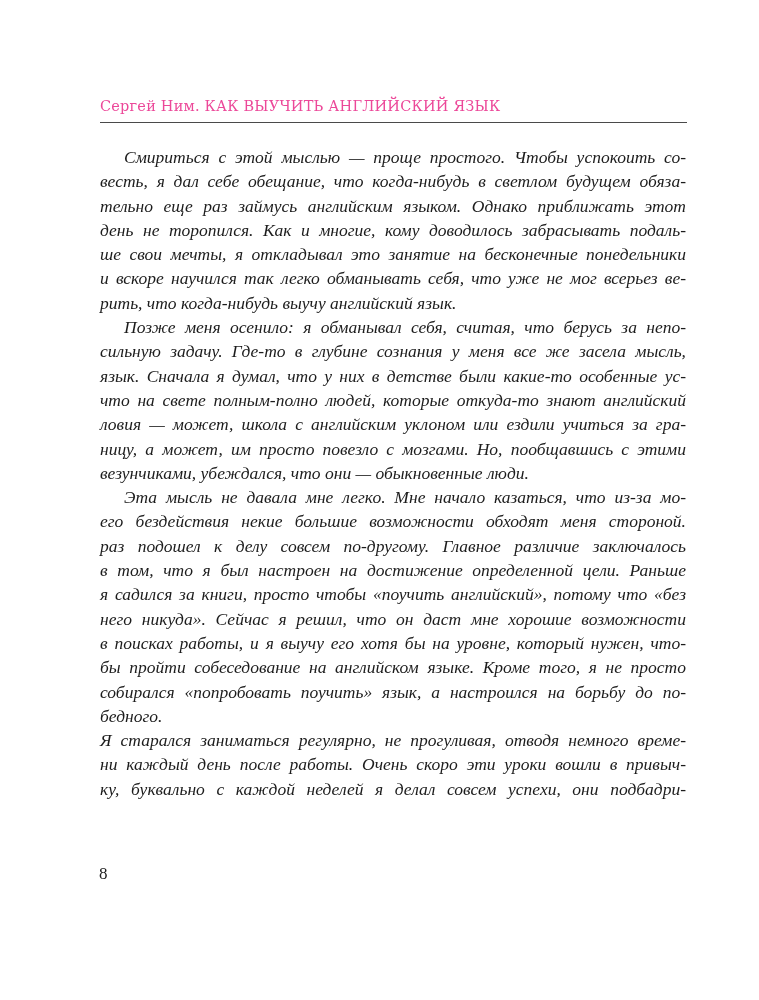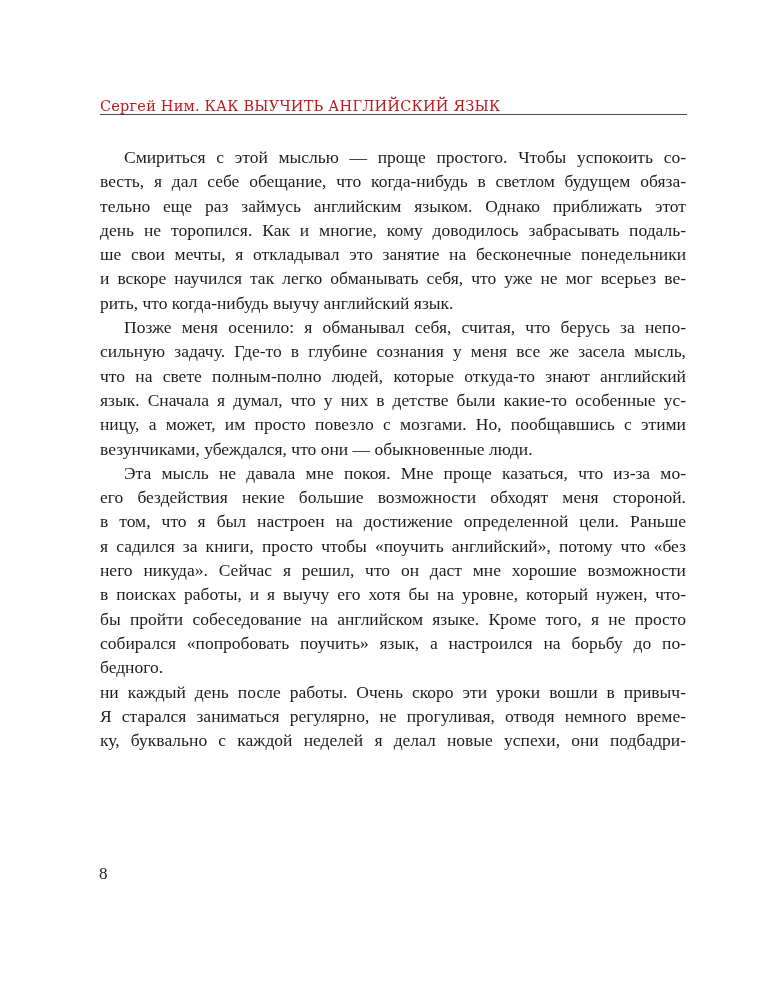--- a/index.html
+++ b/index.html
@@ -17,35 +17,37 @@
     color: #1f1f1f;
   }
   .running-header {
     position: absolute;
     left: 100px;
     top: 98px;
     width: 587px;
     font-family: "DejaVu Serif", serif;
     font-size: 14.5px;
     letter-spacing: 0.2px;
-    color: #b91c1c;
+    color: #ec4899;
+    padding-bottom: 8px;
     border-bottom: 1px solid #4a4a4a;
     white-space: nowrap;
   }
   .body-text {
     position: absolute;
     left: 100px;
     top: 145px;
     width: 586px;
     font-size: 17.5px;
     line-height: 24.3px;
     color: #1c1c1c;
   }
   .paragraph {
     margin: 0;
+    font-style: italic;
   }
   .line {
     text-align: justify;
     text-align-last: justify;
   }
   .line.first {
     text-indent: 24px;
   }
   .line.last {
     text-align-last: left;
@@ -70,37 +72,39 @@
         <div class="line">весть, я дал себе обещание, что когда-нибудь в светлом будущем обяза-</div>
         <div class="line">тельно еще раз займусь английским языком. Однако приближать этот</div>
         <div class="line">день не торопился. Как и многие, кому доводилось забрасывать подаль-</div>
         <div class="line">ше свои мечты, я откладывал это занятие на бесконечные понедельники</div>
         <div class="line">и вскоре научился так легко обманывать себя, что уже не мог всерьез ве-</div>
         <div class="line last">рить, что когда-нибудь выучу английский язык.</div>
       </div>
       <div class="paragraph">
         <div class="line first">Позже меня осенило: я обманывал себя, считая, что берусь за непо-</div>
         <div class="line">сильную задачу. Где-то в глубине сознания у меня все же засела мысль,</div>
+        <div class="line">язык. Сначала я думал, что у них в детстве были какие-то особенные ус-</div>
         <div class="line">что на свете полным-полно людей, которые откуда-то знают английский</div>
-        <div class="line">язык. Сначала я думал, что у них в детстве были какие-то особенные ус-</div>
+        <div class="line">ловия — может, школа с английским уклоном или ездили учиться за гра-</div>
         <div class="line">ницу, а может, им просто повезло с мозгами. Но, пообщавшись с этими</div>
         <div class="line last">везунчиками, убеждался, что они — обыкновенные люди.</div>
       </div>
       <div class="paragraph">
-        <div class="line first">Эта мысль не давала мне покоя. Мне проще казаться, что из-за мо-</div>
+        <div class="line first">Эта мысль не давала мне легко. Мне начало казаться, что из-за мо-</div>
         <div class="line">его бездействия некие большие возможности обходят меня стороной.</div>
+        <div class="line">раз подошел к делу совсем по-другому. Главное различие заключалось</div>
         <div class="line">в том, что я был настроен на достижение определенной цели. Раньше</div>
         <div class="line">я садился за книги, просто чтобы «поучить английский», потому что «без</div>
         <div class="line">него никуда». Сейчас я решил, что он даст мне хорошие возможности</div>
         <div class="line">в поисках работы, и я выучу его хотя бы на уровне, который нужен, что-</div>
         <div class="line">бы пройти собеседование на английском языке. Кроме того, я не просто</div>
         <div class="line">собирался «попробовать поучить» язык, а настроился на борьбу до по-</div>
         <div class="line last">бедного.</div>
       </div>
       <div class="paragraph">
+        <div class="line">Я старался заниматься регулярно, не прогуливая, отводя немного време-</div>
         <div class="line">ни каждый день после работы. Очень скоро эти уроки вошли в привыч-</div>
-        <div class="line">Я старался заниматься регулярно, не прогуливая, отводя немного време-</div>
-        <div class="line">ку, буквально с каждой неделей я делал новые успехи, они подбадри-</div>
+        <div class="line">ку, буквально с каждой неделей я делал совсем успехи, они подбадри-</div>
       </div>
     </div>
 
   <div class="page-number">8</div>
 </div>
 
 </body></html>

